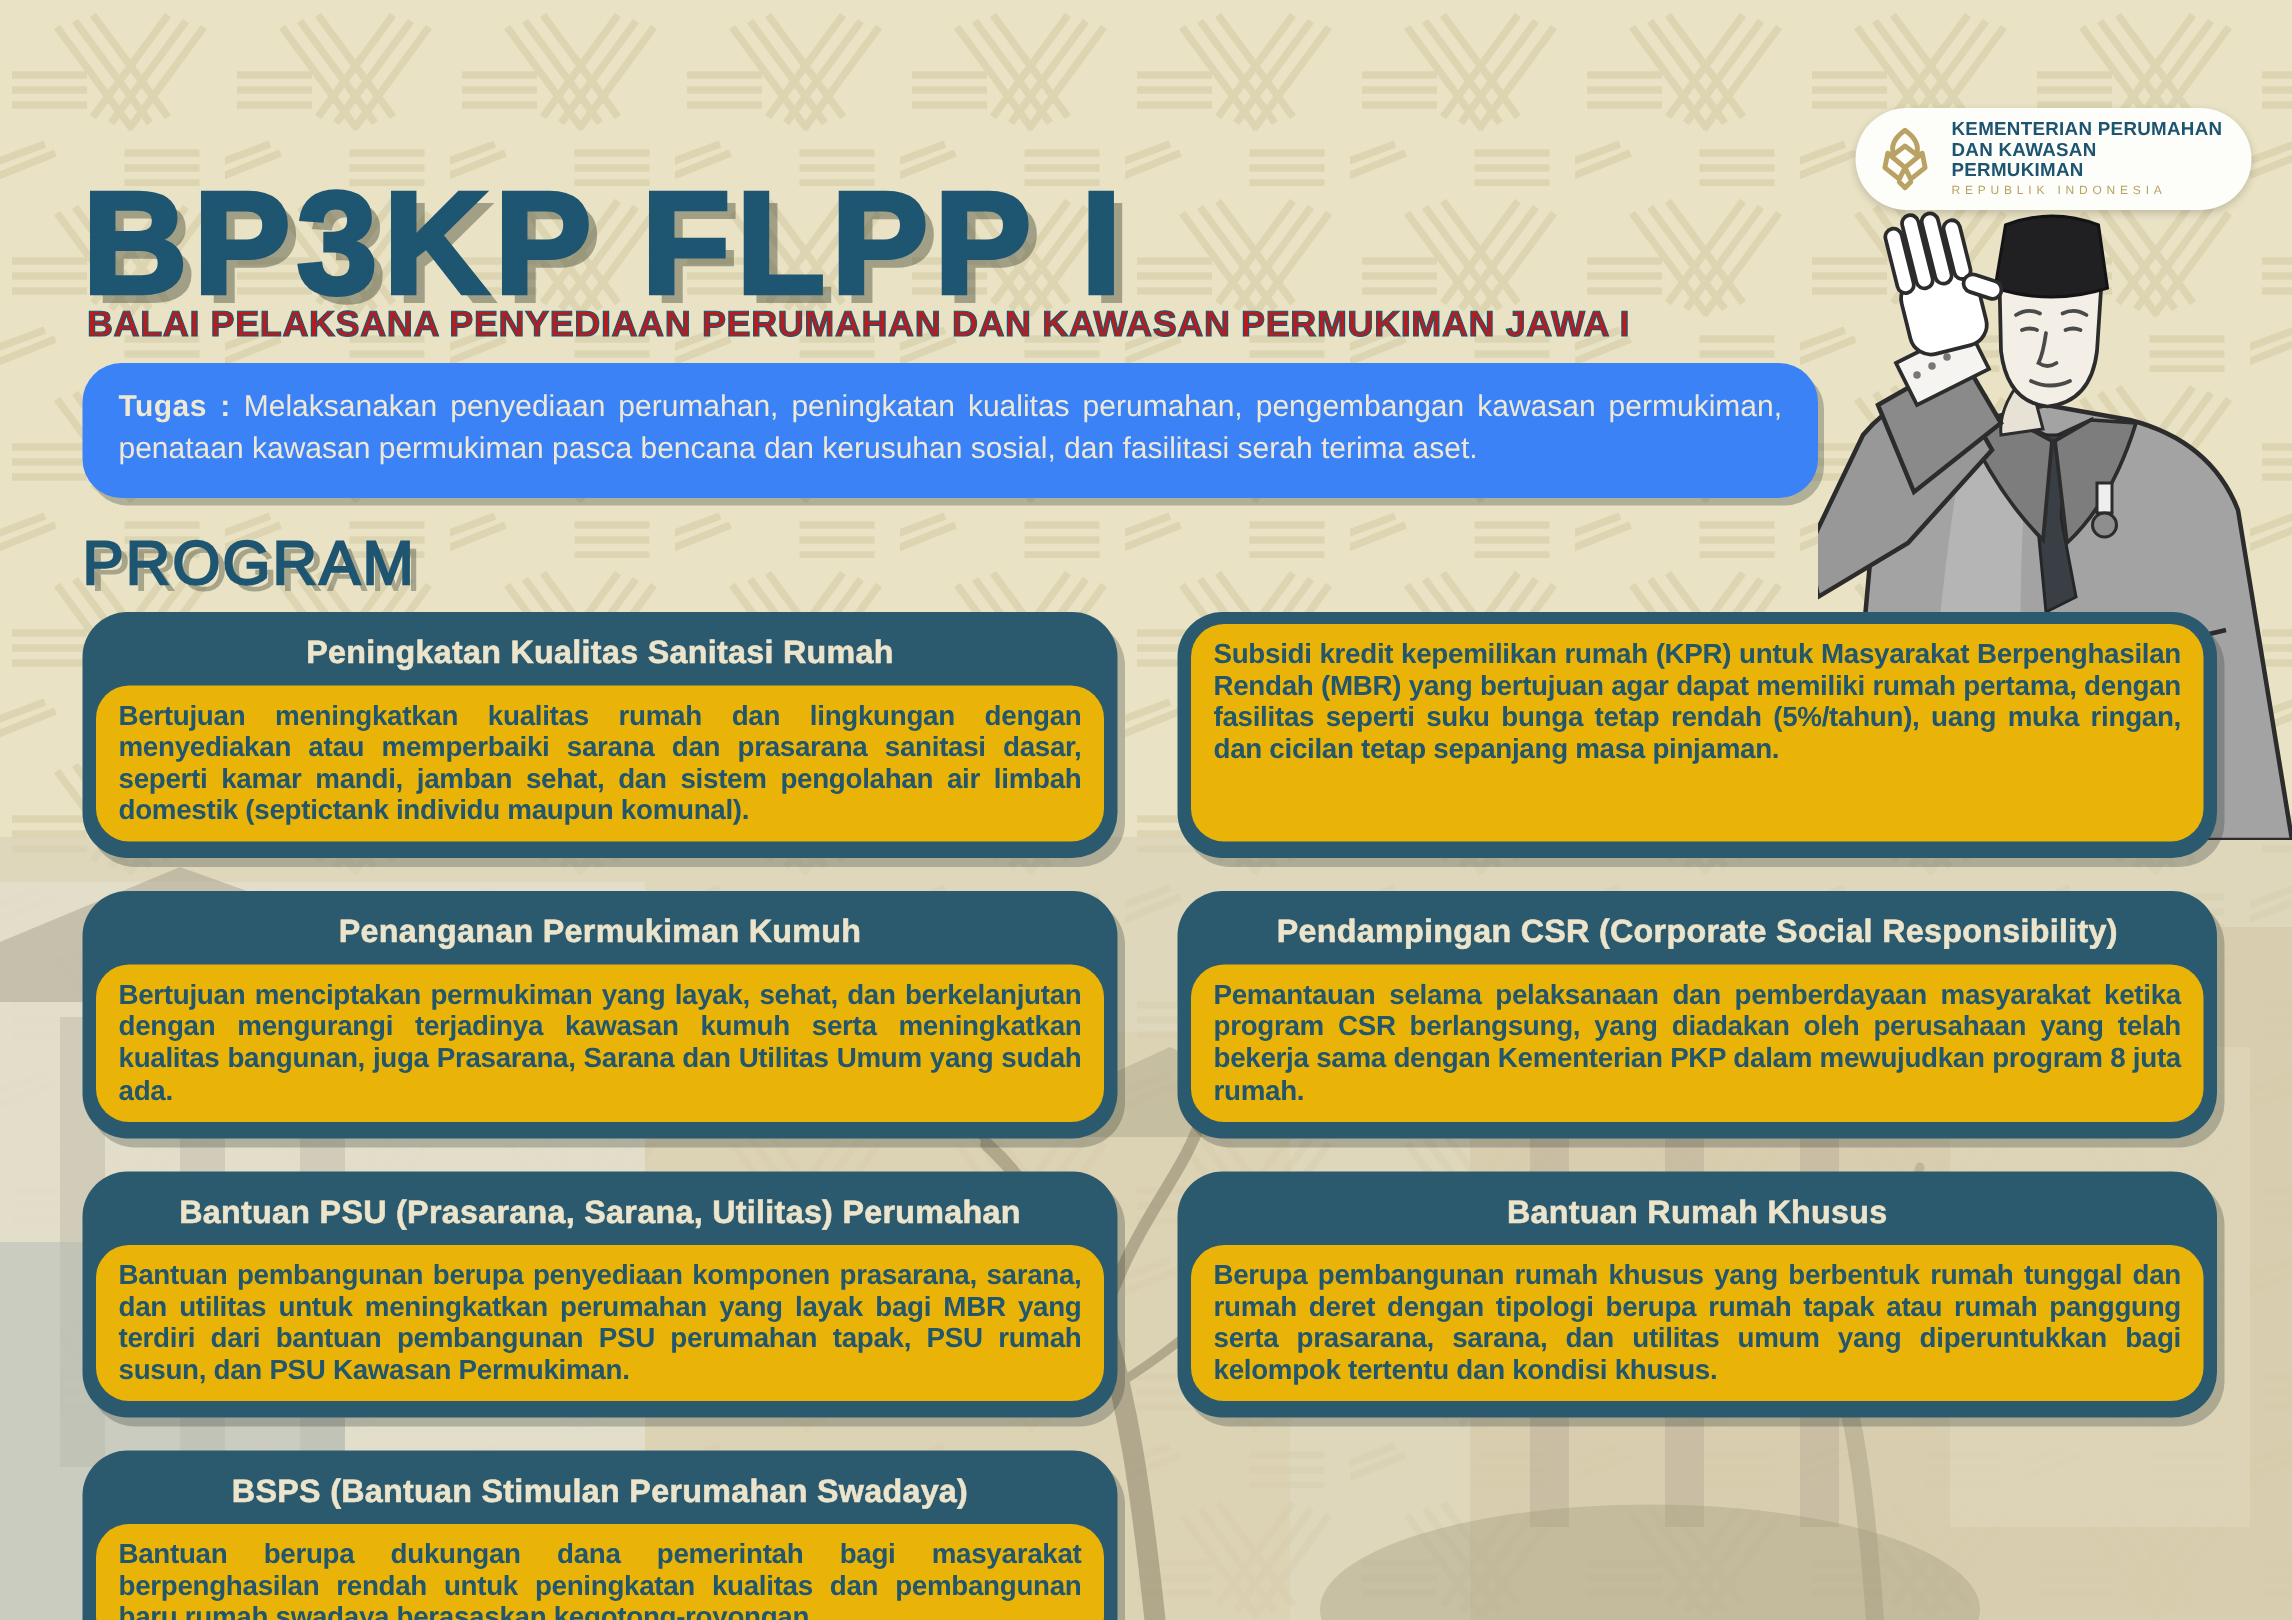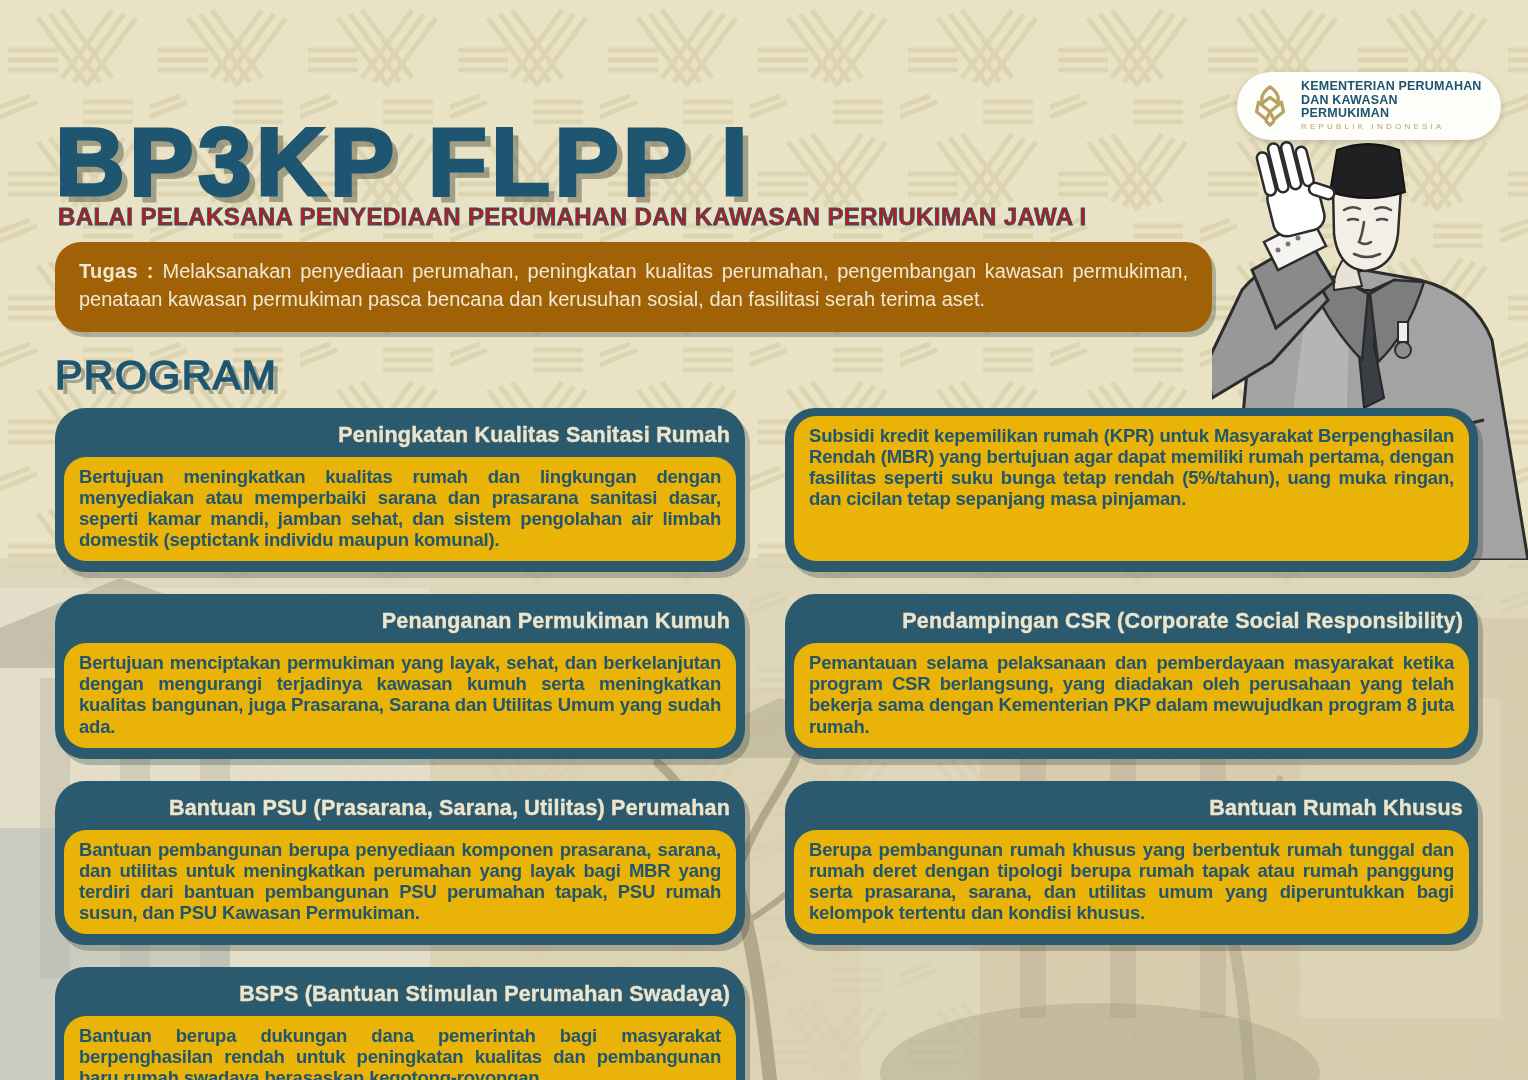--- a/index.html
+++ b/index.html
@@ -36,21 +36,21 @@
   }
   .subtitle {
     position:absolute; left:58px; top:203px; z-index:4;
     font-size:24px; font-weight:bold; letter-spacing:.4px; color:#b91c1c;
     -webkit-text-stroke:.8px #1d5470; white-space:nowrap;
   }
 
   
   .tugas {
     position:absolute; left:55px; top:242px; width:1157px; height:90px; z-index:2;
-    background:#a16207; border-radius:26px; padding:15px 24px;
+    background:#3b82f6; border-radius:26px; padding:15px 24px;
     color:#efe9d4; font-size:20px; line-height:1.4; text-align:justify;
     box-shadow:4px 5px 0 rgba(47,58,52,.3);
   }
   .tugas b { font-weight:bold; letter-spacing:.3px; }
 
   
   .person { position:absolute; left:1212px; top:130px; width:316px; height:430px; z-index:3; }
 
   
   .program-heading {
@@ -62,21 +62,21 @@
 
   
   .grid {
     position:absolute; left:55px; top:408px; width:1423px; z-index:6;
     display:grid; grid-template-columns:690px 693px; column-gap:40px; row-gap:22px;
     align-items:stretch;
   }
   .card {
     background:#2b5a6e; border-radius:30px; padding:8px 9px 11px;
     box-shadow:5px 6px 0 rgba(47,58,52,.28);
-    display:flex; flex-direction:column;align-items:flex-end;
+    display:flex; flex-direction:column;
   }
   .card-title {
     text-align:center; color:#ece4cb; font-weight:bold; font-size:21.5px;
     letter-spacing:.2px; padding:7px 6px 9px; -webkit-text-stroke:.4px #ece4cb;
   }
   .card-body {
     background:#eab308; border-radius:22px; padding:9px 15px 11px;
     color:#21566d; font-size:18.5px; font-weight:bold; line-height:1.14;
     text-align:justify; letter-spacing:-.2px; white-space:pre-line; flex:1;
   }

